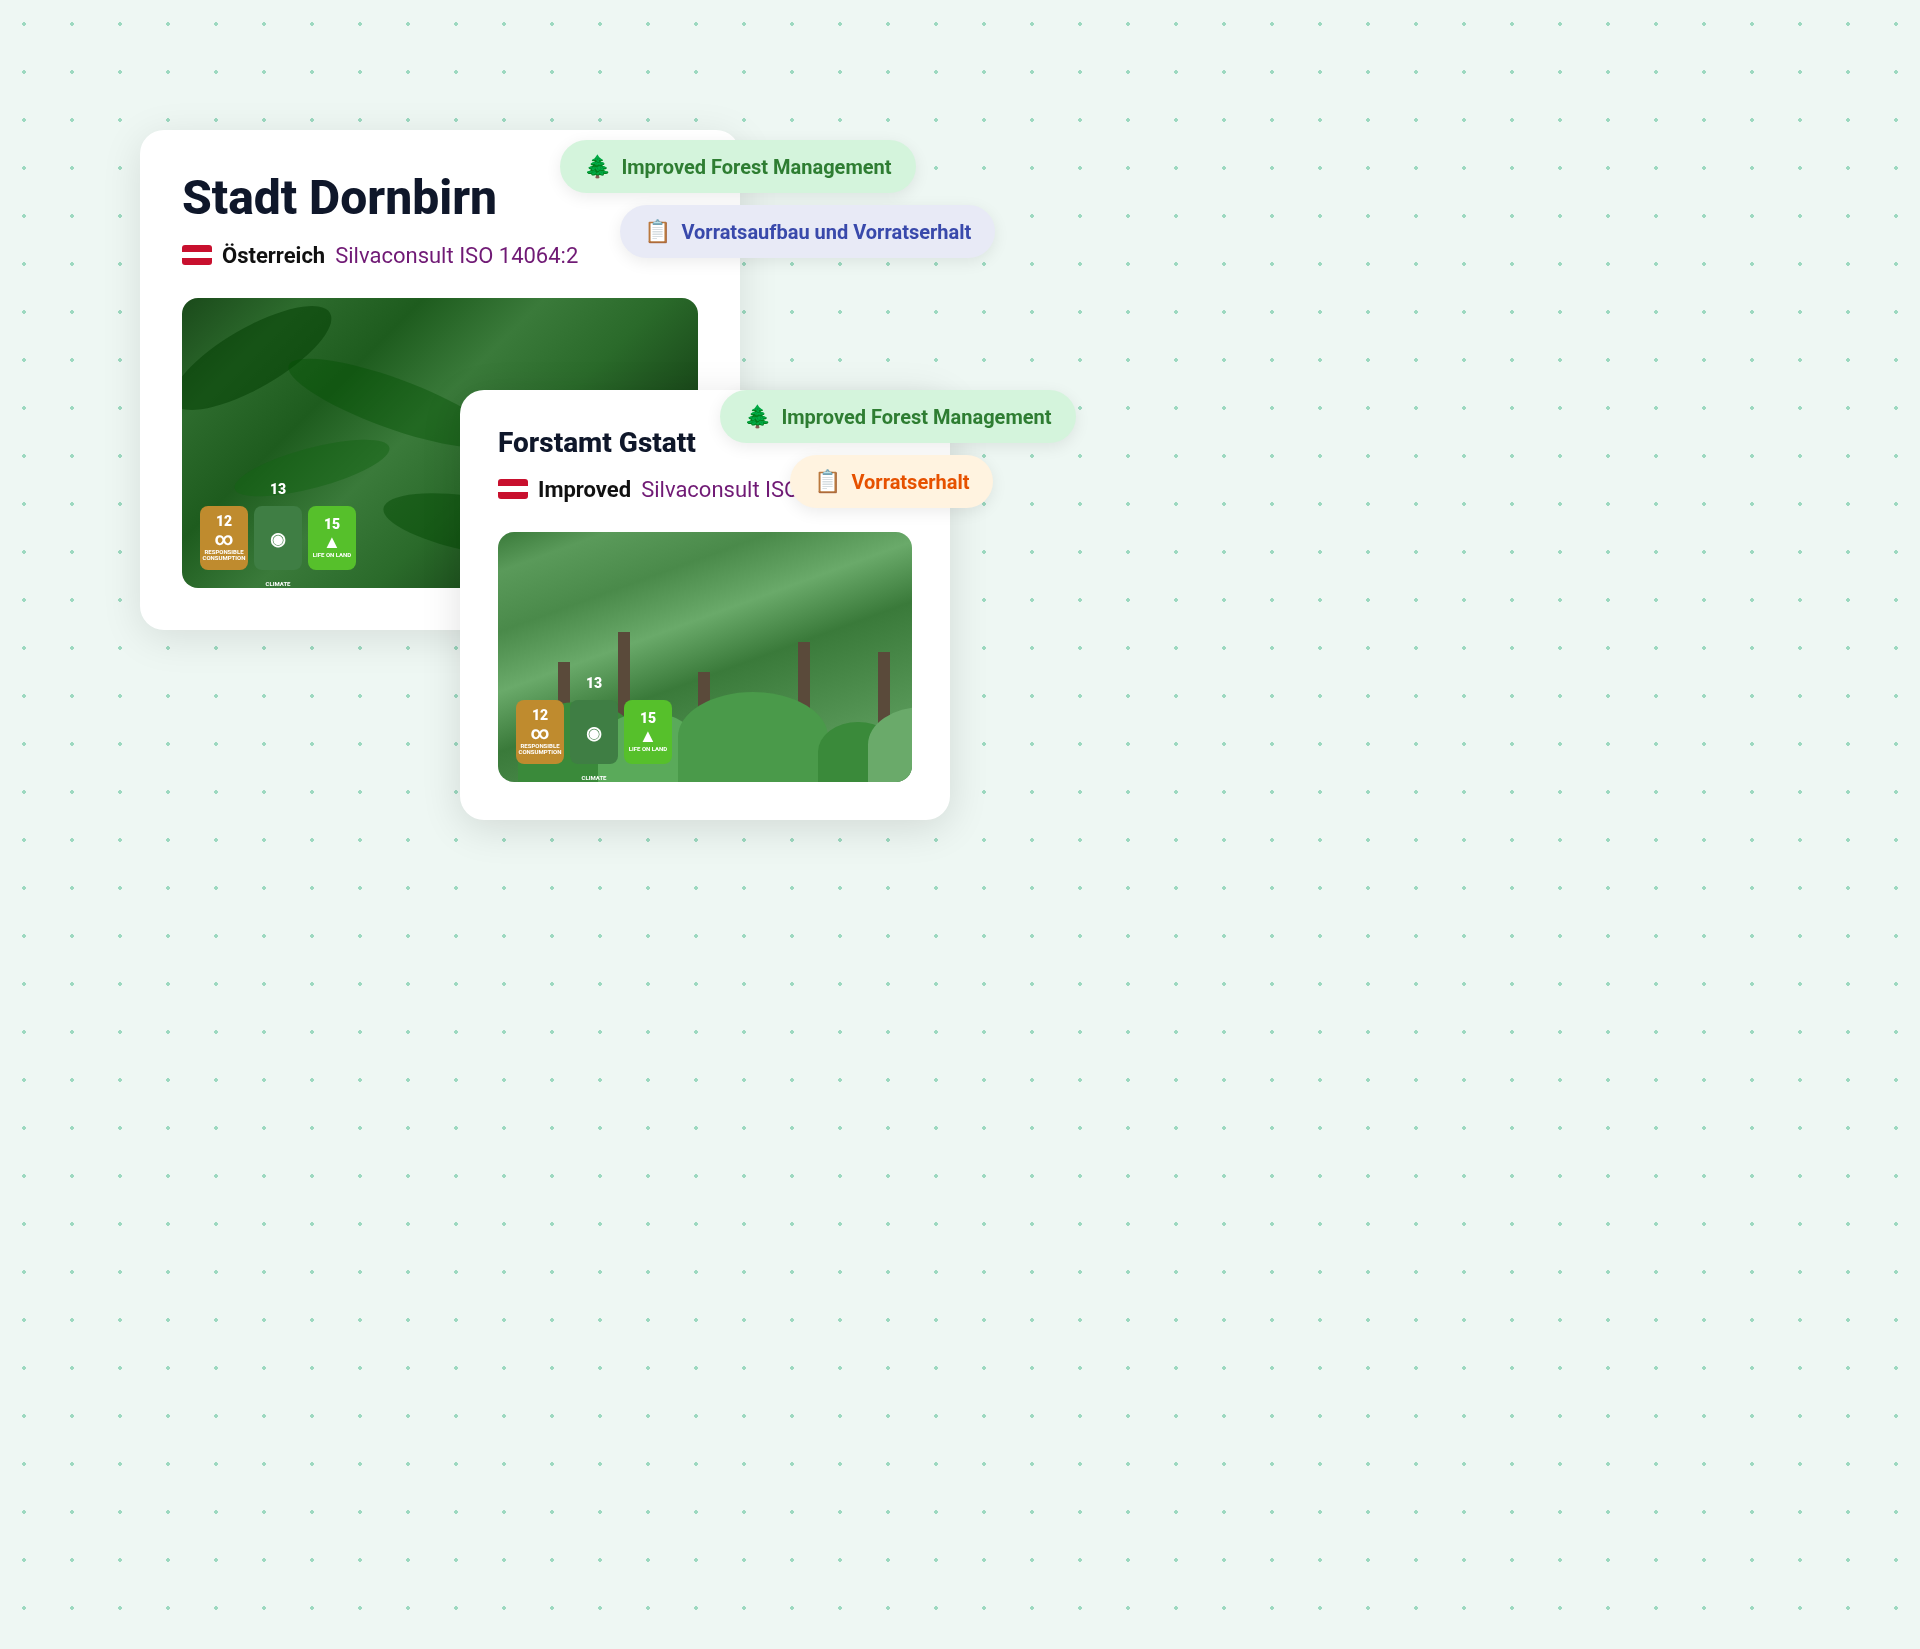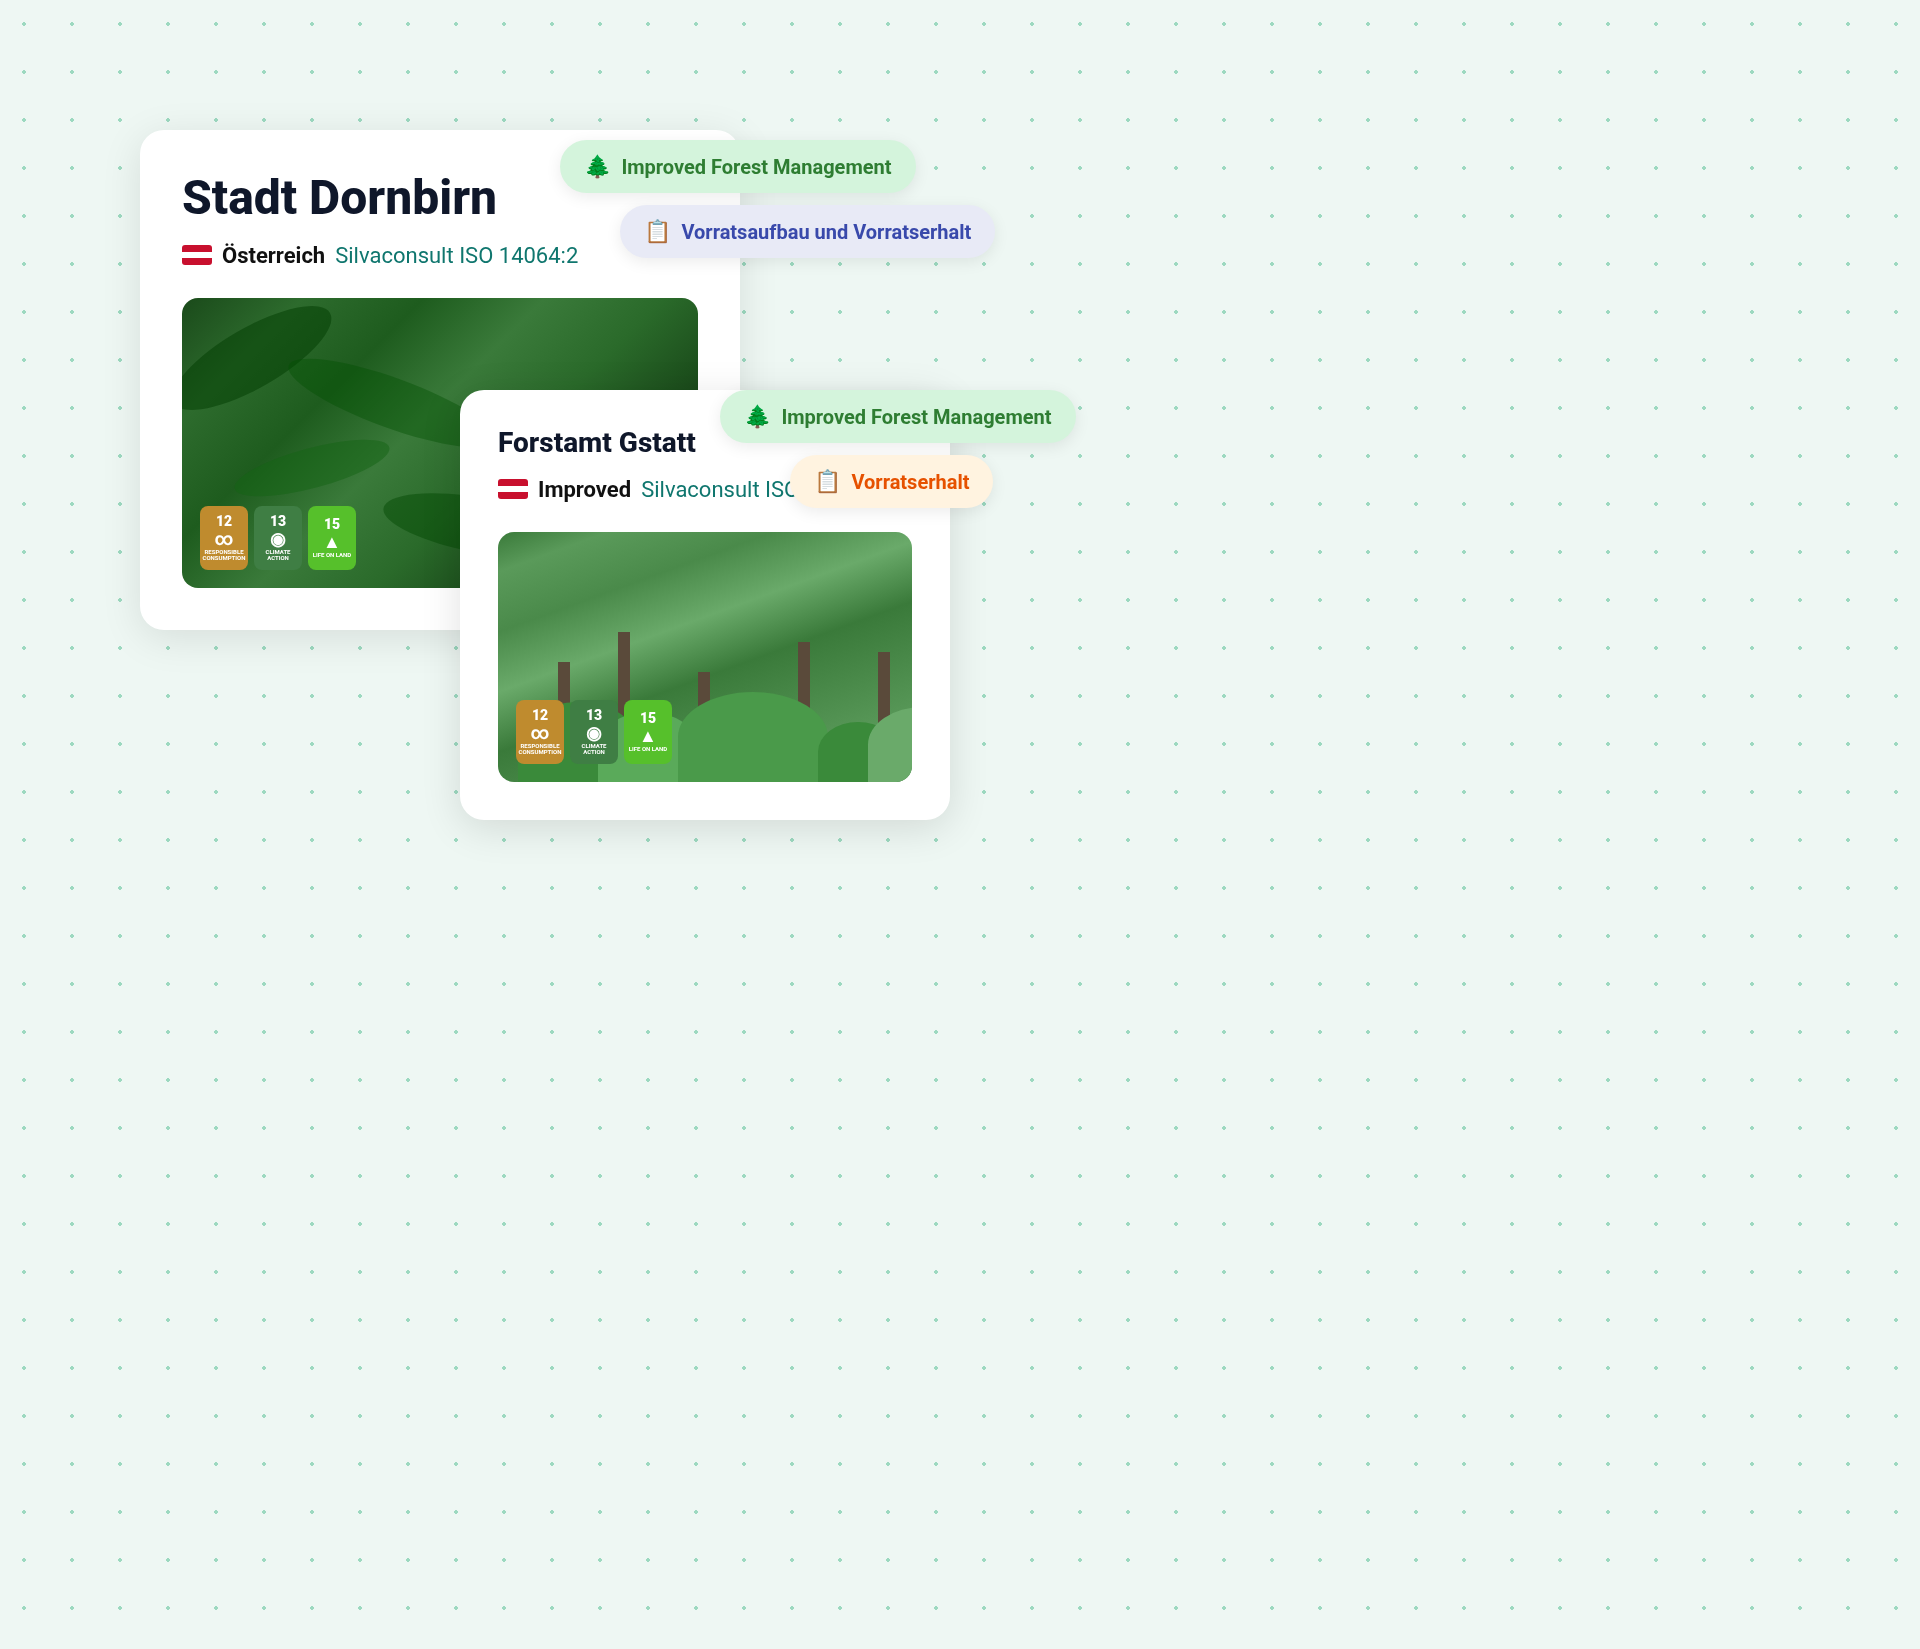--- a/index.html
+++ b/index.html
@@ -49,21 +49,21 @@
       font-size: 22px;
       color: #111;
       margin-bottom: 30px;
     }
 
     .card-meta .country-bold {
       font-weight: 700;
     }
 
     .card-meta .cert {
-      color: #0f766e;
+      color: #701a75;
       font-weight: 400;
     }
 
     .flag {
       display: inline-flex;
       width: 30px;
       height: 20px;
       border-radius: 3px;
       overflow: hidden;
       flex-shrink: 0;
@@ -100,21 +100,21 @@
       justify-content: center;
       padding: 4px;
       color: white;
       font-size: 7px;
       font-weight: 700;
       line-height: 1.2;
       text-align: center;
     }
 
     .sdg-12 { background-color: #bf8b2e; }
-    .sdg-13 { background-color: #3f7e44; }
+    .sdg-13 { background-color: #3f7e44; gap: 32px; }
     .sdg-15 { background-color: #56c02b; }
 
     .sdg-number {
       font-size: 14px;
       font-weight: 900;
       line-height: 1;
       margin-bottom: 2px;
     }
 
     .sdg-icon {

